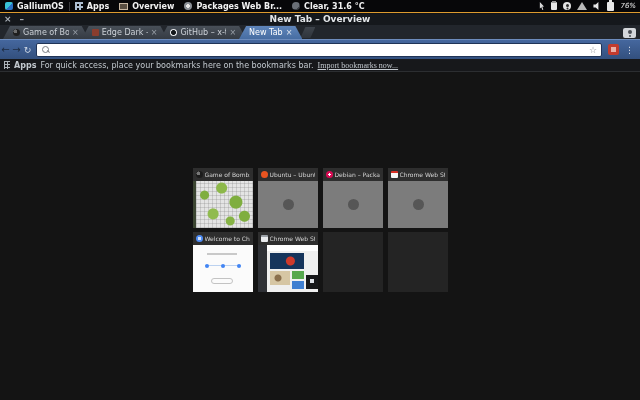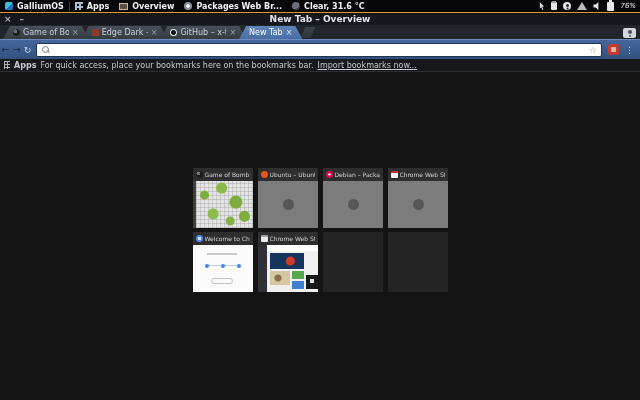--- a/index.html
+++ b/index.html
@@ -93,21 +93,21 @@
 
   
   .bookmarks { position:absolute; top:59px; left:0; width:640px; height:13px; background:#17181b;
          border-bottom:1px solid #2c2e31; display:flex; align-items:center; gap:4px;
          color:#c3c9cf; font-size:8px; padding:0 4px; }
   .bm-grid { width:6px; height:8px;
          background-image:linear-gradient(#aeb4bb 1.5px, transparent 1.5px),
                           linear-gradient(90deg,#aeb4bb 1.5px, transparent 1.5px);
          background-size:3px 3px; }
   .bm-apps { font-weight:bold; }
-  .bm-link { text-decoration:underline; color:#c3c9cf; }
+  .bm-link { text-decoration:underline; color:#c3c9cf;font-family:Liberation Serif, serif; }
 
   
   .ntp { position:absolute; top:72px; left:0; width:640px; height:328px; background:#141414; }
   .tile-grid { display:grid; grid-template-columns:repeat(4,60px); gap:4px 5px;
          width:255px; margin:96px auto 0; }
   .tile { width:60px; height:60px; background:#2c2c2c; }
   .tile-head { height:13px; background:#2e2e2e; display:flex; align-items:center; gap:2px; padding:0 3px; }
   .tile-fav { width:7px; height:7px; flex:0 0 auto; border-radius:50%; }
   .tf-bomb { background:radial-gradient(circle at 35% 35%, #777 0 30%, #1c1c1c 31% 100%); }
   .tf-ubuntu { background:#e95420; border:1px solid #f4foe0; }

